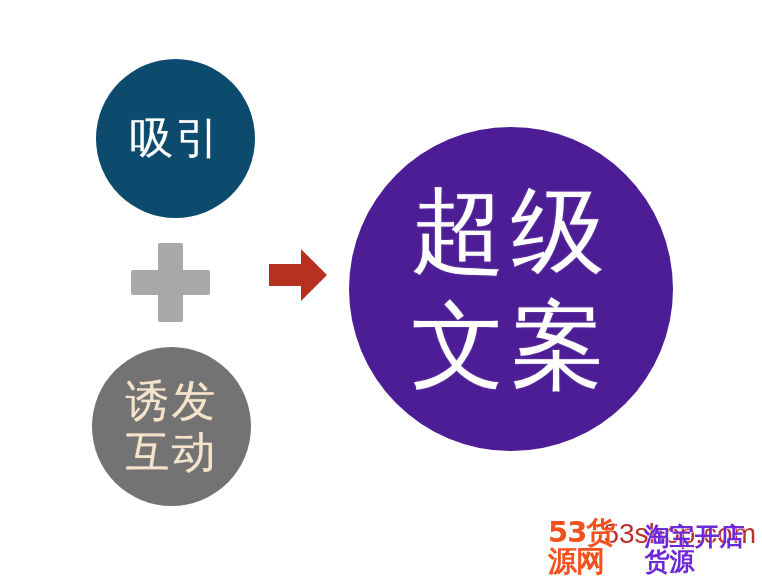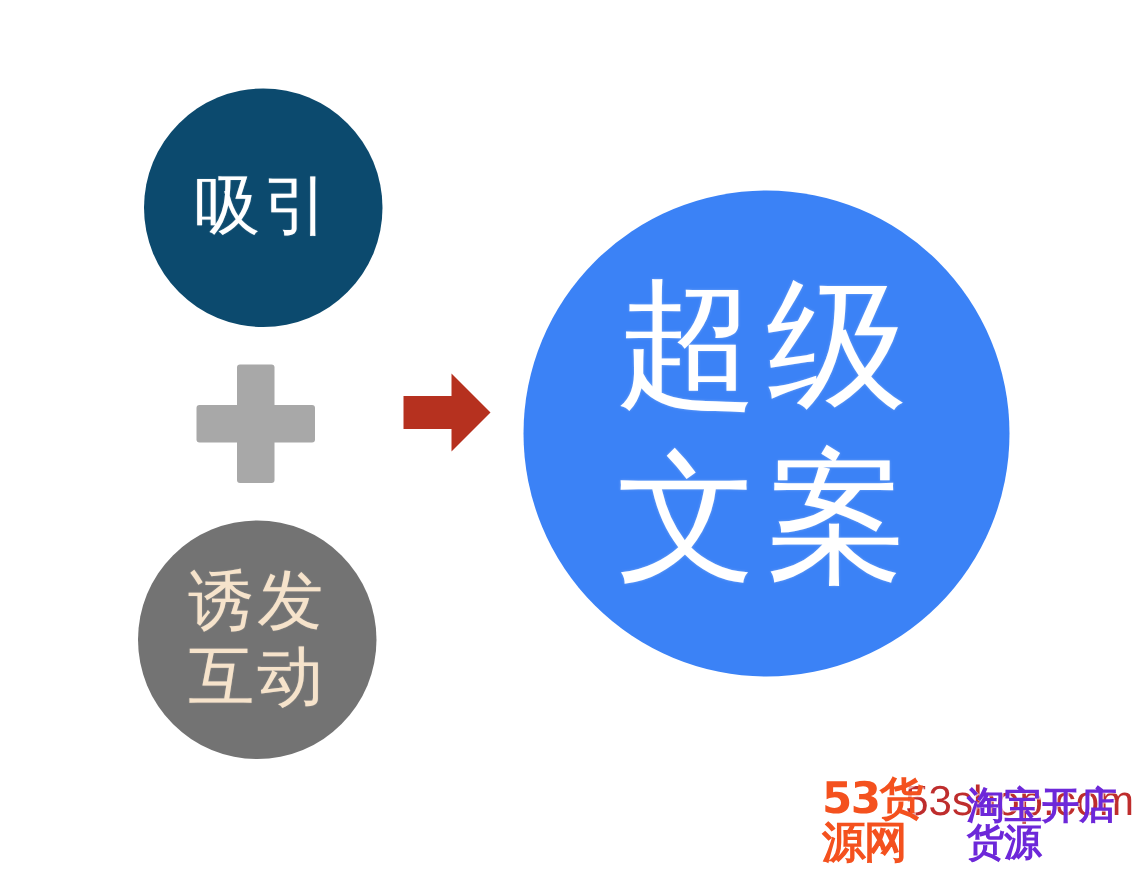--- a/index.html
+++ b/index.html
@@ -69,21 +69,21 @@
     letter-spacing: 2px;
     text-shadow: 0 0 1px rgba(255,240,220,0.4);
   }
 
   
   #circle-result {
     left: 349px;
     top: 127px;
     width: 324px;
     height: 324px;
-    background: #3b82f6;
+    background: #4c1d95;
   }
   #circle-result .line {
     color: #ffffff;
     font-size: 94px;
     line-height: 1.22;
     letter-spacing: 6px;
     text-shadow: 0 0 2px rgba(255,255,255,0.3);
   }
 
   

